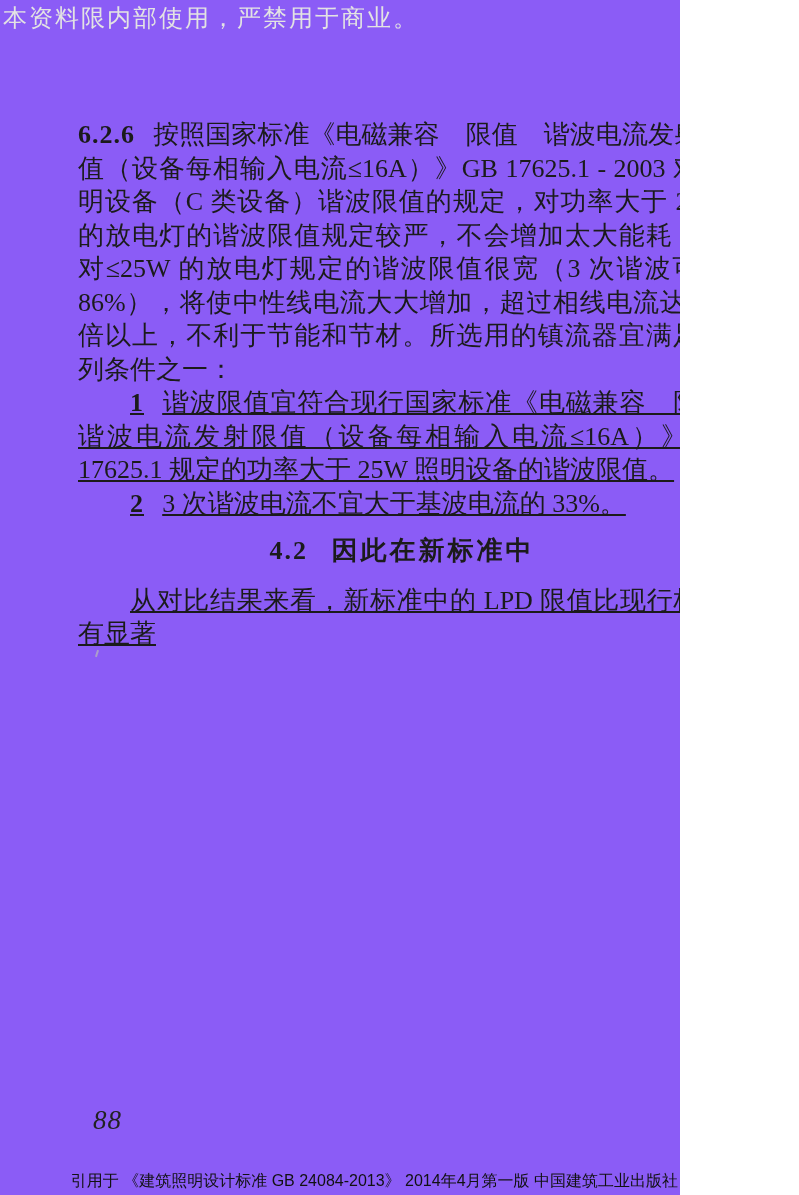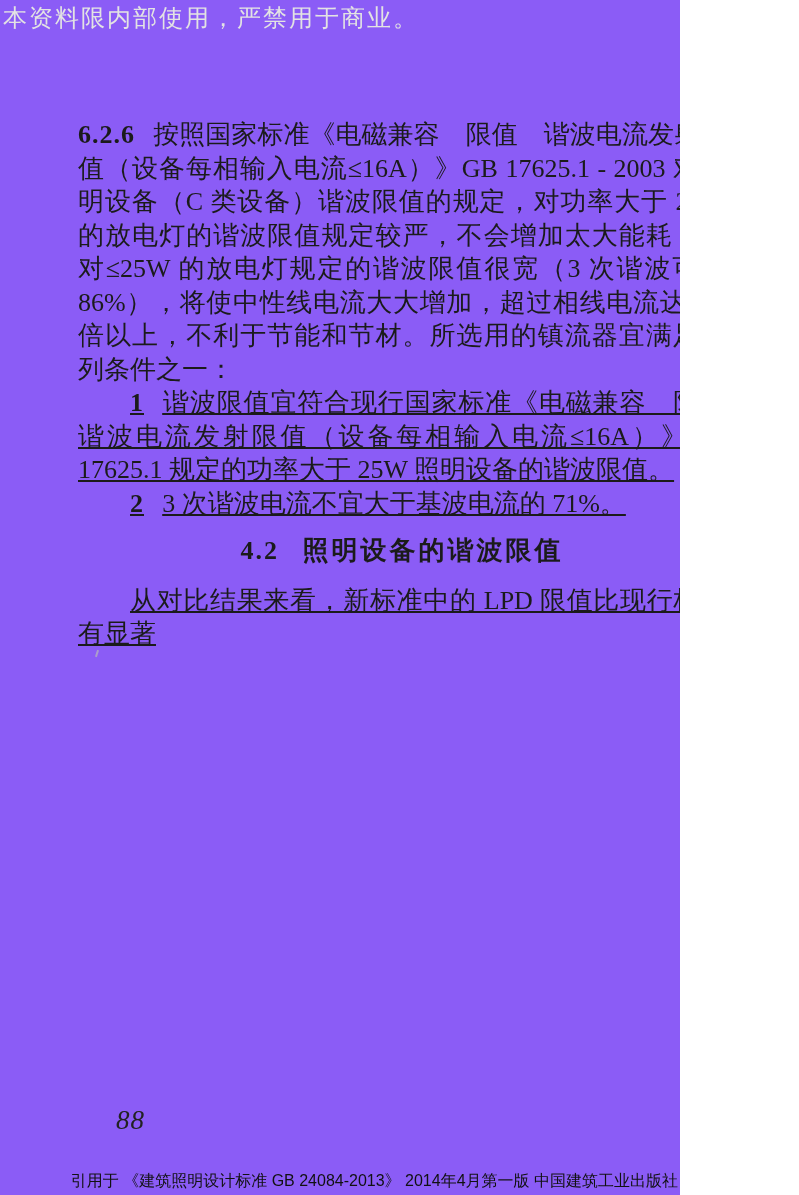--- a/index.html
+++ b/index.html
@@ -53,21 +53,21 @@
     margin-right: 0.9em;
     letter-spacing: 2px;
   }
   .section-heading .h-title {
     font-family: "Liberation Sans", "DejaVu Sans", sans-serif;
     font-weight: 700;
     letter-spacing: 3px;
   }
   .page-number {
     position: absolute;
-    left: 116px;
+    left: 93px;
     top: 1105px;
     font-size: 27px;
     font-style: italic;
     font-family: "Liberation Serif", "DejaVu Serif", serif;
     color: #222;
     letter-spacing: 1px;
   }
   .footer {
     position: absolute;
     right: 2px;
@@ -94,24 +94,24 @@
 <div class="page">
 
   <div class="watermark">本资料限内部使用，严禁用于商业。</div>
 
   <div class="content">
 
     <p class="clause"><b class="num">6.2.6</b><span>按照国家标准《电磁兼容　限值　谐波电流发射限值（设备每相输入电流≤16A）》GB 17625.1 - 2003 对照明设备（C 类设备）谐波限值的规定，对功率大于 25W 的放电灯的谐波限值规定较严，不会增加太大能耗；而对≤25W 的放电灯规定的谐波限值很宽（3 次谐波可达 86%），将使中性线电流大大增加，超过相线电流达 2.5 倍以上，不利于节能和节材。所选用的镇流器宜满足下列条件之一：</span></p>
 
     <p class="clause indent2"><b class="num">1</b><span>谐波限值宜符合现行国家标准《电磁兼容　限值　谐波电流发射限值（设备每相输入电流≤16A）》GB 17625.1 规定的功率大于 25W 照明设备的谐波限值。</span></p>
 
-    <p class="clause indent2"><b class="num">2</b><span>3 次谐波电流不宜大于基波电流的 71%。</span></p>
+    <p class="clause indent2"><b class="num">2</b><span>3 次谐波电流不宜大于基波电流的 33%。</span></p>
 
 
-    <h2 class="section-heading"><span class="h-num">4.2</span><span class="h-title">照明设备的谐波限值</span></h2>
+    <h2 class="section-heading"><span class="h-num">4.2</span><span class="h-title">因此在新标准中</span></h2>
 
 
 
     <p class="clause indent2"><span>从对比结果来看，新标准中的 LPD 限值比现行标准有显著</span></p>
 
   </div>
 
   <span class="artifact"></span>
 
   <div class="page-number">88</div>

